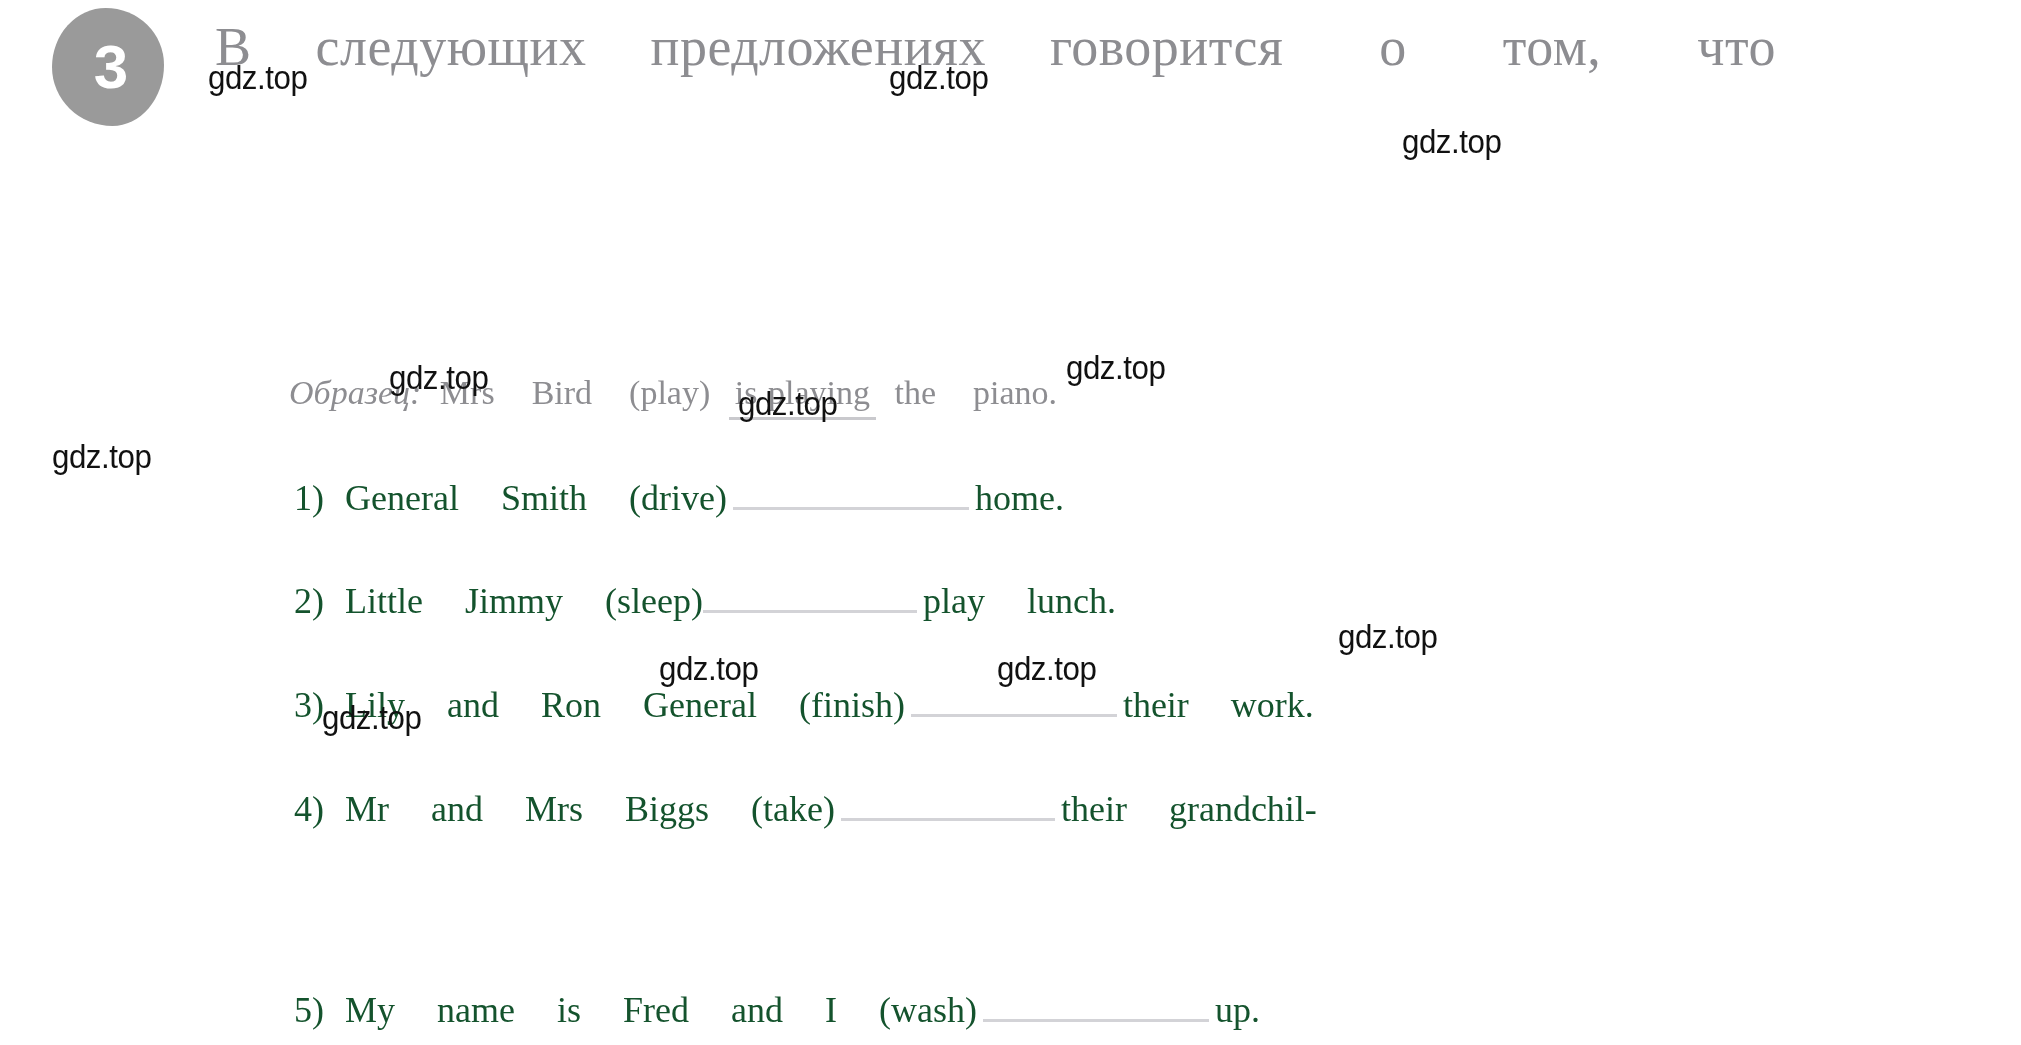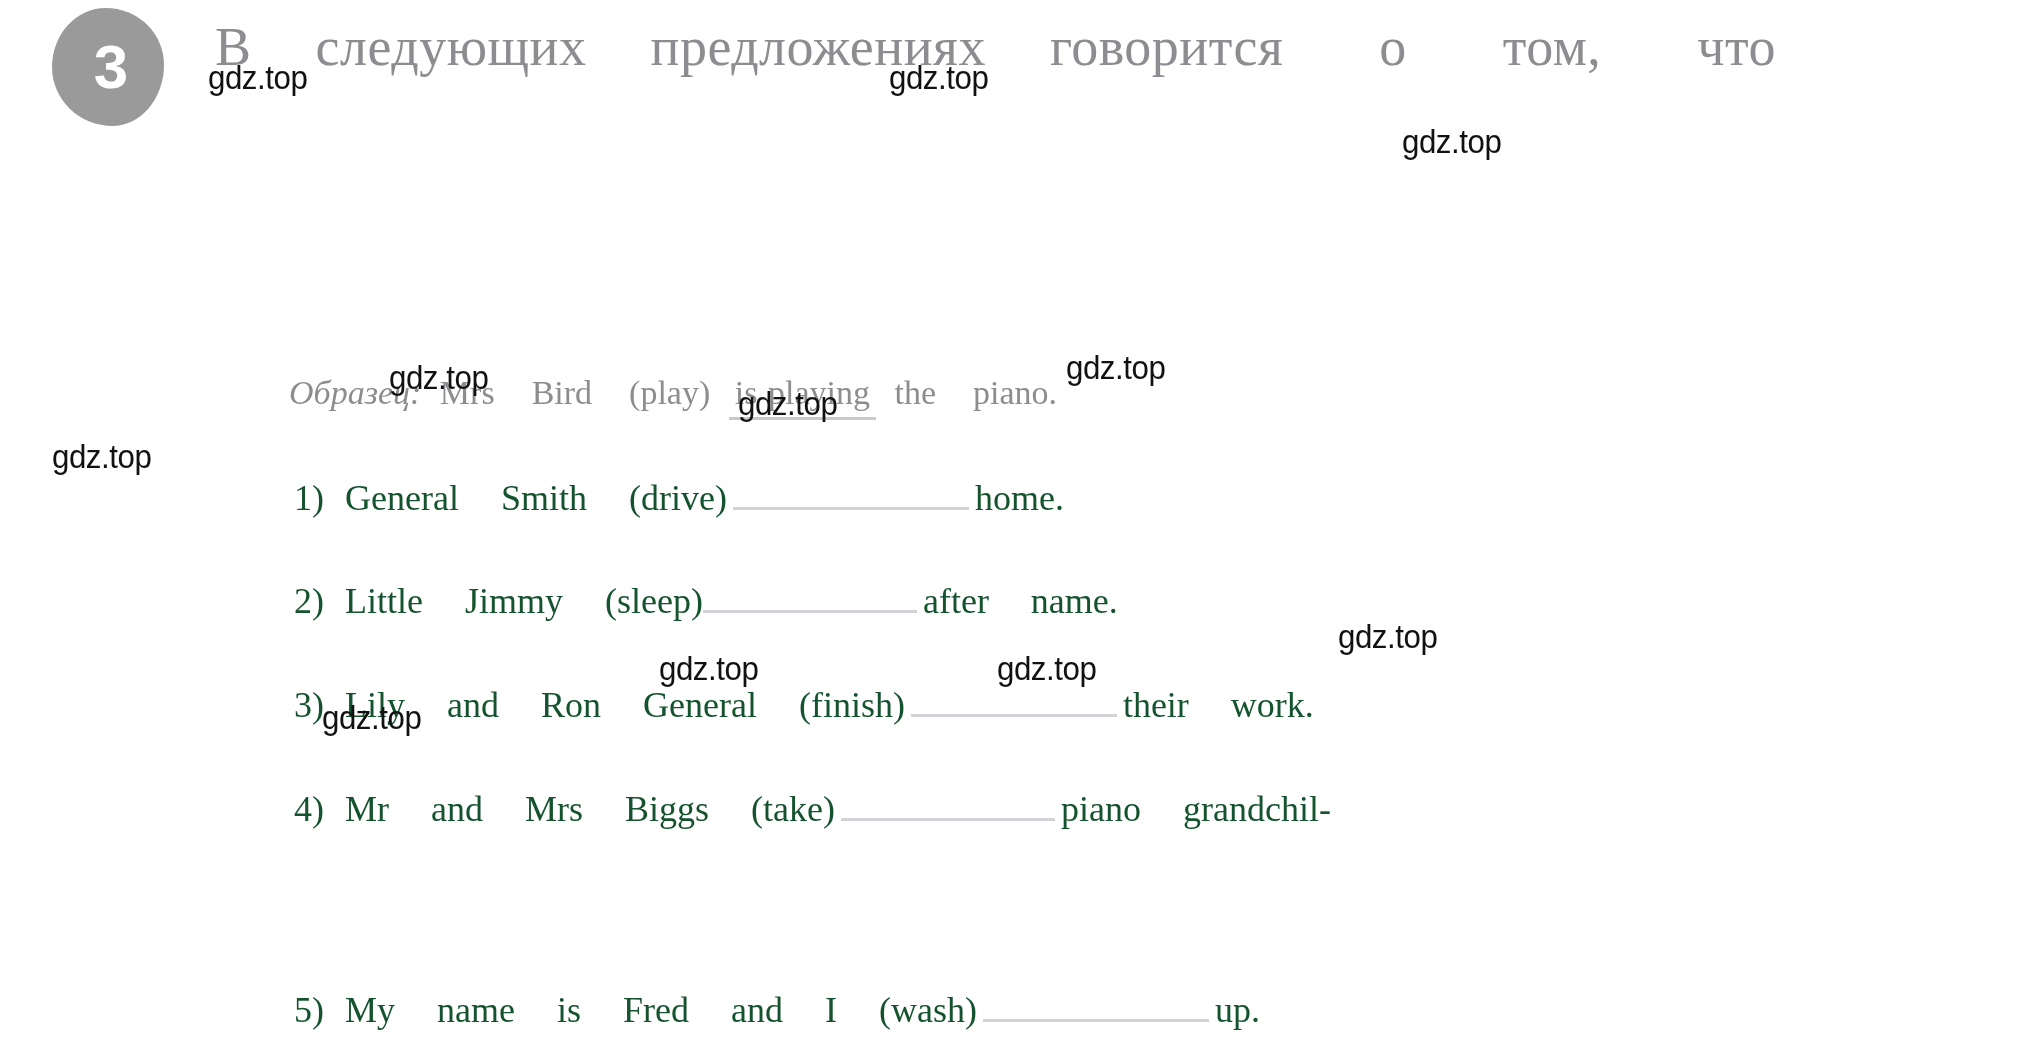--- a/index.html
+++ b/index.html
@@ -148,29 +148,29 @@
 
   <div id="example">
     <span class="obr">Образец:</span><span> Mrs  Bird  (play) </span><span class="answer">is playing</span><span> the  piano.</span>
   </div>
 
   <div class="item" id="item1">
     <span class="marker">1)</span><span> General  Smith  (drive)</span><span class="blank"></span><span>home.</span>
   </div>
 
   <div class="item" id="item2">
-    <span class="marker">2)</span><span> Little  Jimmy  (sleep)</span><span class="blank"></span><span>after  name.</span>
+    <span class="marker">2)</span><span> Little  Jimmy  (sleep)</span><span class="blank"></span><span>play  lunch.</span>
   </div>
 
   <div class="item" id="item3">
     <span class="marker">3)</span><span> Lily  and  Ron  General  (finish)</span><span class="blank"></span><span>their  work.</span>
   </div>
 
   <div class="item" id="item4">
-    <span class="marker">4)</span><span> Mr  and  Mrs  Biggs  (take)</span><span class="blank"></span><span>piano  grandchil-</span>
+    <span class="marker">4)</span><span> Mr  and  Mrs  Biggs  (take)</span><span class="blank"></span><span>their  grandchil-</span>
   </div>
 
   <div class="item" id="item5">
     <span class="marker">5)</span><span> My  name  is  Fred  and  I  (wash)</span><span class="blank"></span><span>up.</span>
   </div>
 
   <div id="watermark-layer">
       <div class="wm" style="left: 208px; top: 58px;">gdz.top</div>
       <div class="wm" style="left: 889px; top: 58px;">gdz.top</div>
       <div class="wm" style="left: 1402px; top: 122px;">gdz.top</div>

